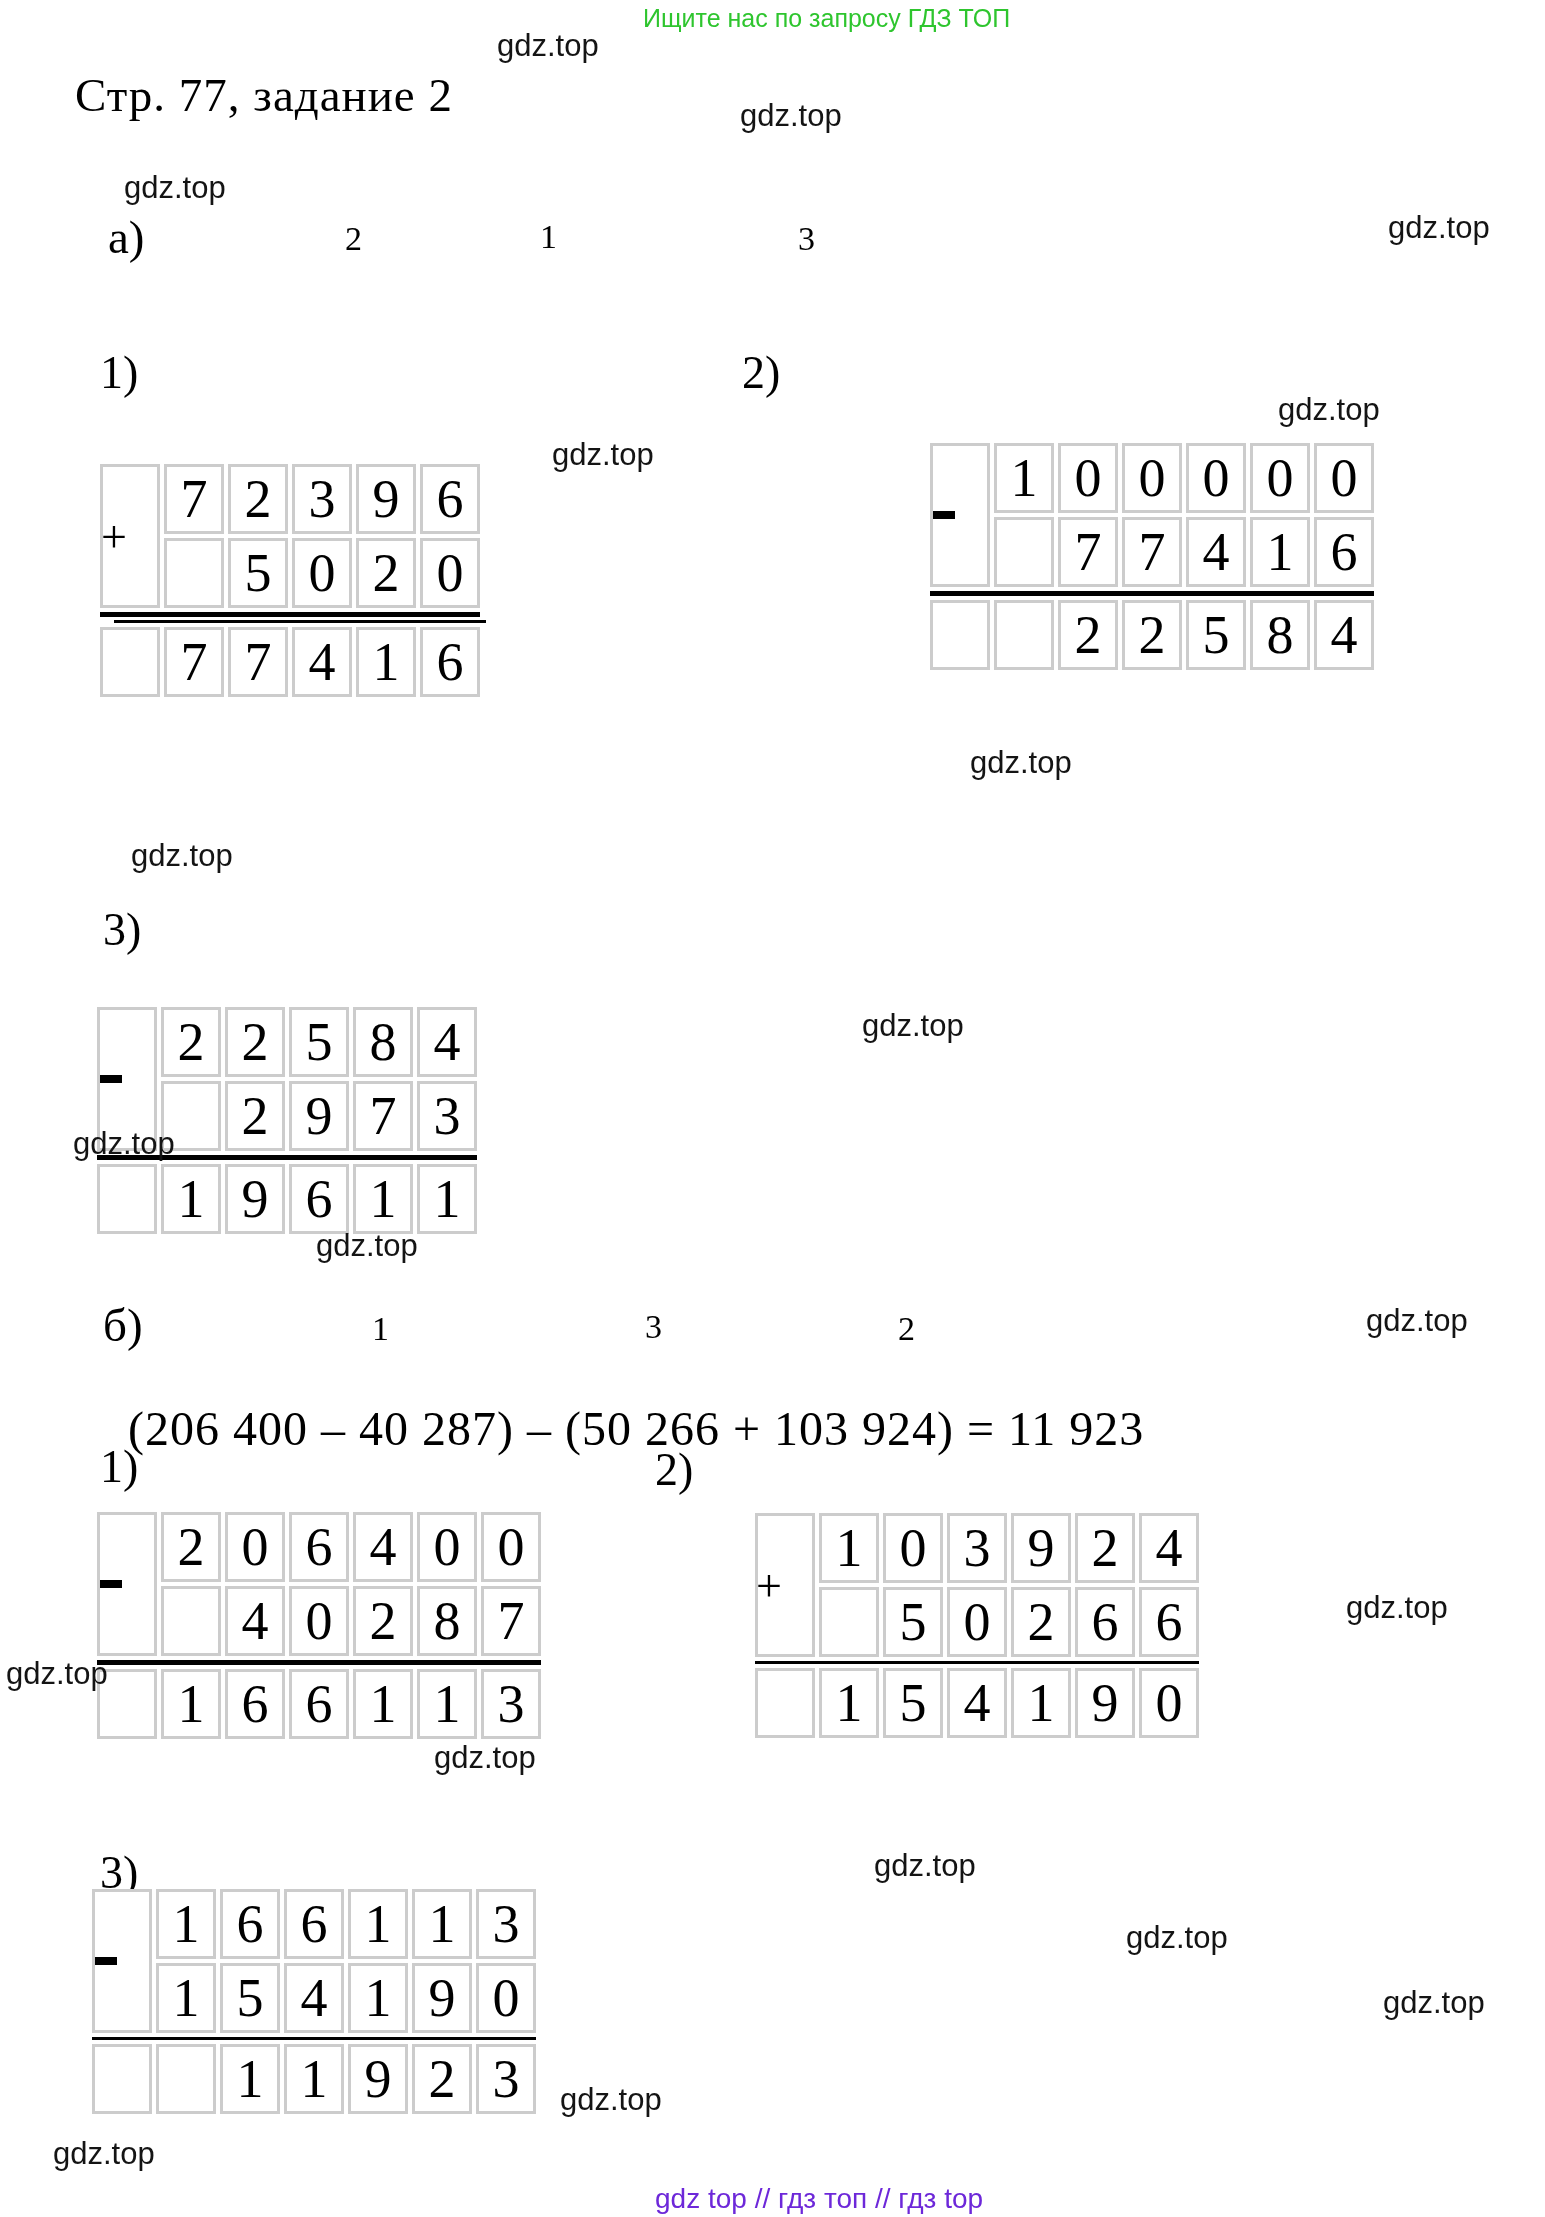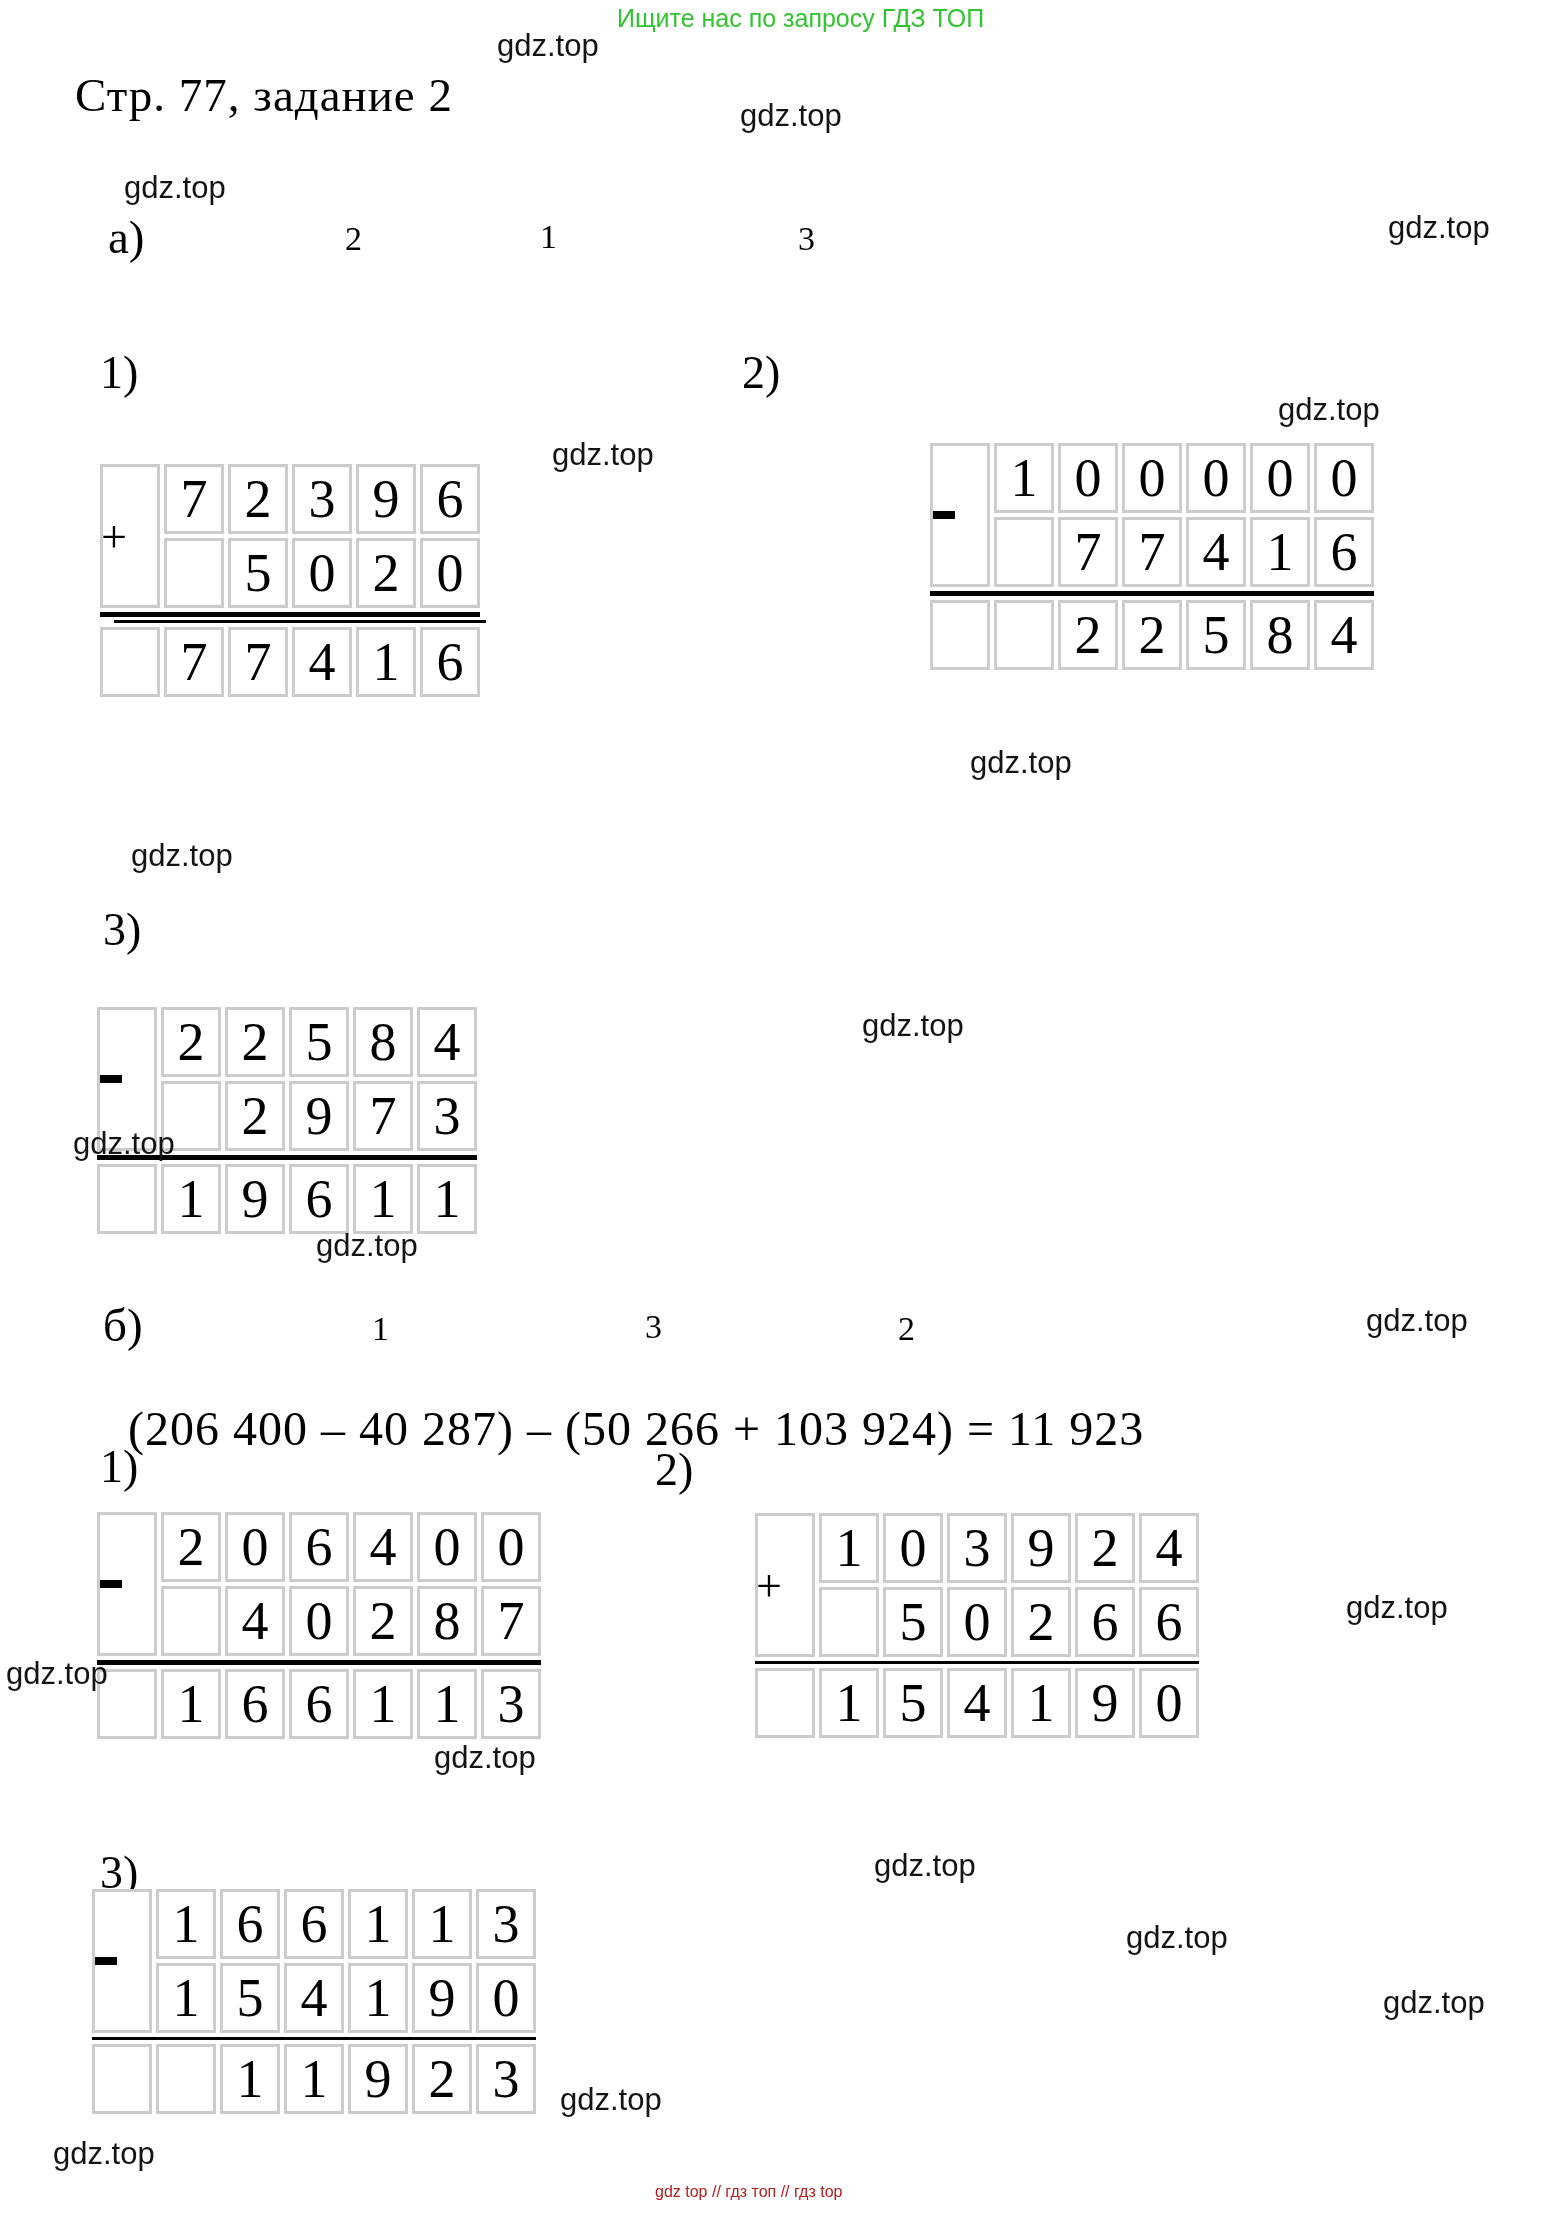--- a/index.html
+++ b/index.html
@@ -1,20 +1,20 @@
 <!DOCTYPE html>
 <html><head>
 <meta charset="utf-8">
 <style>
   html,body{margin:0;padding:0;background:#ffffff;}
   #page{position:relative;width:1545px;height:2217px;background:#fff;overflow:hidden;
         font-family:"Liberation Serif",serif;color:#000;}
   .abs{position:absolute;white-space:nowrap;}
   .green-header{font-family:"Liberation Sans",sans-serif;font-size:25px;color:#2ec52e;}
-  .purple-footer{font-family:"Liberation Sans",sans-serif;font-size:16px;color:#b91c1c;}
+  .purple-footer{font-family:"Liberation Sans",sans-serif;font-size:28px;color:#6d28d9;}
   .wm{font-family:"Liberation Sans",sans-serif;font-size:31px;color:#141414;z-index:6;}
   .page-title{font-family:"Liberation Serif",serif;font-size:47px;font-weight:normal;letter-spacing:1px;}
   .part-label{font-size:47px;}
   .item-label{font-size:46px;}
   .step-num{font-size:34px;}
   .equation{font-size:48px;letter-spacing:.5px;}
   .equation.b{letter-spacing:1px;margin-top:36px;}
 
   
   .calc{position:absolute;z-index:1;}
@@ -31,21 +31,21 @@
   .line{width:100%;margin:2px 0 4px 0;}
   .line .l1{height:5px;background:#000;}
   .line.thin .l1{height:3px;}
   .line.double .l2{height:3px;background:#000;margin-top:3px;margin-left:14px;width:calc(100% - 8px);}
 </style>
 </head>
 <body>
 
 <div id="page">
 
-  <div class="abs green-header" style="left:617px;top:4px;">Ищите нас по запросу ГДЗ ТОП</div>
+  <div class="abs green-header" style="left:643px;top:4px;">Ищите нас по запросу ГДЗ ТОП</div>
 
   <span class="abs wm" style="left:497px;top:28px;">gdz.top</span>
   <span class="abs wm" style="left:740px;top:98px;">gdz.top</span>
   <span class="abs wm" style="left:124px;top:170px;">gdz.top</span>
   <span class="abs wm" style="left:1388px;top:210px;">gdz.top</span>
   <span class="abs wm" style="left:1278px;top:392px;">gdz.top</span>
   <span class="abs wm" style="left:552px;top:437px;">gdz.top</span>
   <span class="abs wm" style="left:970px;top:745px;">gdz.top</span>
   <span class="abs wm" style="left:131px;top:838px;">gdz.top</span>
   <span class="abs wm" style="left:862px;top:1008px;">gdz.top</span>

